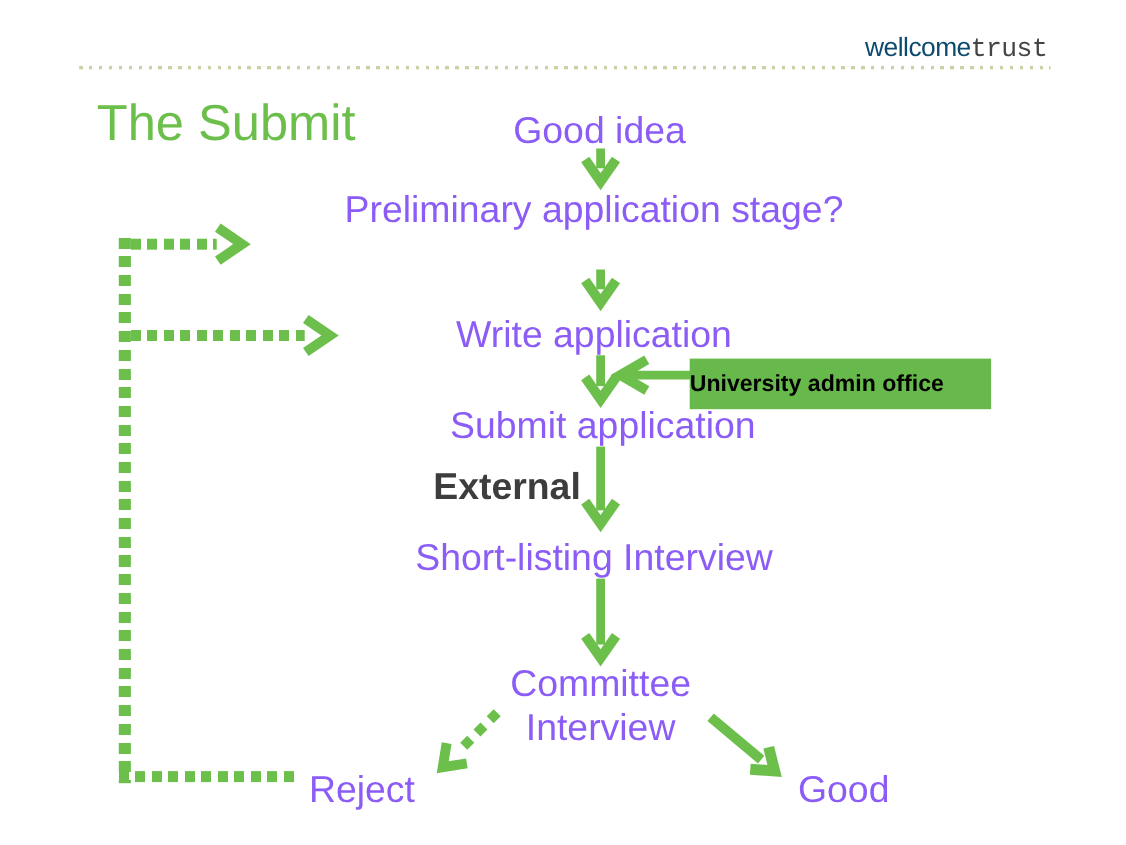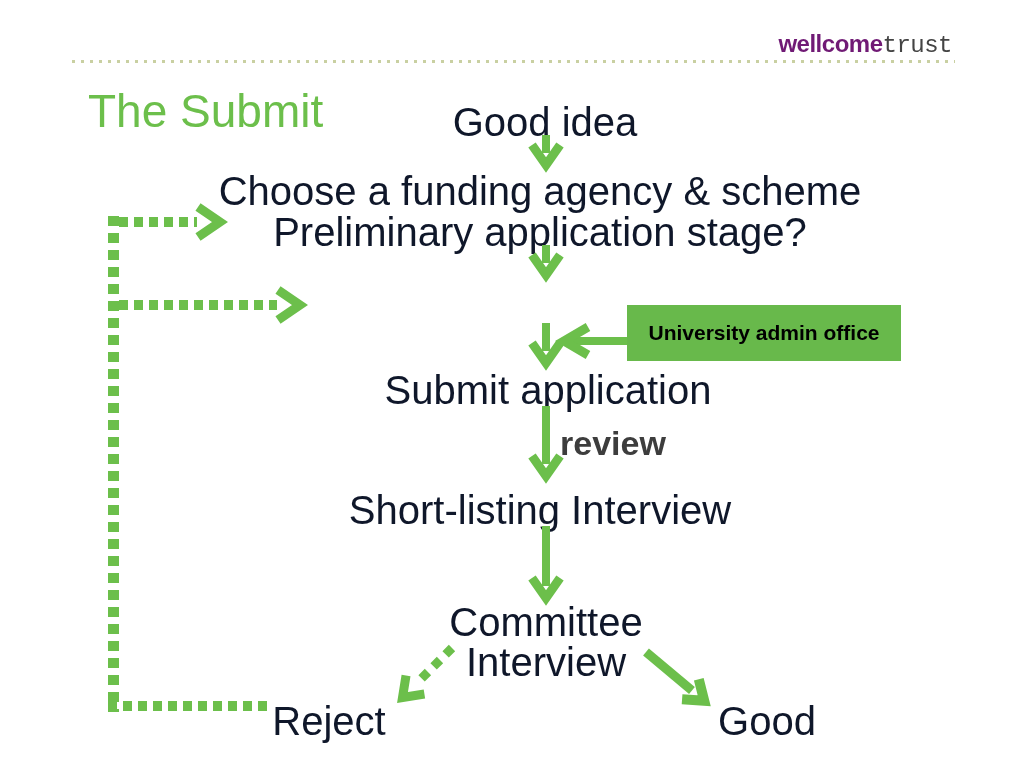--- a/index.html
+++ b/index.html
@@ -7,38 +7,38 @@
     width:1024px;height:768px;background:#ffffff;
     font-family:"Liberation Sans", sans-serif;
     position:relative;overflow:hidden;
     color:#3f3f3f;
   }
   .slide{position:absolute;inset:0;}
   .green{color:var(--green,#6cbf4b);}
 
   
   .logo{position:absolute;top:30px;right:72px;font-size:24px;letter-spacing:-0.5px;}
-  .logo-bold{font-weight:bold;color:#701a75;}
+  .logo-bold{font-weight:normal;color:#0c4a6e;}
   .logo-light{font-weight:normal;color:#444;font-family:Liberation Mono, monospace;}
 
   
   .separator{
     position:absolute;left:72px;top:60px;width:883px;height:3px;
     background-image:repeating-linear-gradient(to right,var(--sep,#c9d0a2) 0 3px,transparent 3px 9px);
   }
 
   
   .title{
     position:absolute;left:88px;top:84px;margin:0;
     font-size:46px;font-weight:normal;color:var(--green,#6cbf4b);
   }
 
   
   .node{
-    position:absolute;font-size:40px;color:#0f172a;white-space:nowrap;
+    position:absolute;font-size:34px;color:#8b5cf6;white-space:nowrap;
     transform:translateX(-50%);text-align:center;
   }
   .lh41{line-height:41px;}
   .lh40{line-height:40px;}
 
   
   .word{position:absolute;font-size:34px;font-weight:bold;color:#3d3d3d;white-space:nowrap;}
 
   
   svg.arrow{position:absolute;overflow:visible;}
@@ -49,73 +49,73 @@
     position:absolute;width:11px;
     background-image:repeating-linear-gradient(to bottom,var(--green,#6cbf4b) 0 10px,transparent 10px 17px);
   }
   .dots-h{
     position:absolute;height:10px;
     background-image:repeating-linear-gradient(to right,var(--green,#6cbf4b) 0 9px,transparent 9px 15px);
   }
 
   
   .callout{
-    position:absolute;left:627px;top:305px;width:274px;height:56px;
+    position:absolute;left:627px;top:326px;width:274px;height:46px;
     background:var(--callout,#68b94b);
-    display:flex;align-items:center;justify-content:center;
+    display:flex;align-items:center;
   }
   .callout span{font-size:21px;font-weight:bold;color:#000;white-space:nowrap;}
 </style>
 </head>
 <body>
 
 <div class="slide">
 
   <div class="logo"><span class="logo-bold">wellcome</span><span class="logo-light">trust</span></div>
   <div class="separator"></div>
   <h1 class="title">The Submit</h1>
 
   <div class="node" style="left:545px;top:100px;">Good idea</div>
 
   <svg class="arrow green" style="left:527px;top:133px;" width="38" height="36" viewBox="0 0 38 36">
     <path d="M19 2 V20" stroke-width="8"></path>
       <path d="M5 12 L19 32 L33 12" stroke-width="9"></path>
   </svg>
 
   <div class="node lh41" style="left:540px;top:171px;">
-    <div>Choose a funding agency &amp; scheme</div>
     <div>Preliminary application stage?</div>
   </div>
 
   <svg class="arrow green" style="left:527px;top:243px;" width="38" height="36" viewBox="0 0 38 36">
     <path d="M19 2 V20" stroke-width="8"></path>
       <path d="M5 12 L19 32 L33 12" stroke-width="9"></path>
   </svg>
 
+  <div class="node" style="left:540px;top:285px;">Write application</div>
 
   <svg class="arrow green" style="left:527px;top:321px;" width="38" height="46" viewBox="0 0 38 46">
     <path d="M19 2 V30" stroke-width="8"></path>
       <path d="M5 22 L19 42 L33 22" stroke-width="9"></path>
   </svg>
 
   <svg class="arrow green" style="left:556px;top:324px;" width="72" height="34" viewBox="0 0 72 34">
     <path d="M72 17 H14" stroke-width="8"></path>
       <path d="M32 3 L8 17 L32 31" stroke-width="9"></path>
   </svg>
   <div class="callout">
     <span>University admin office</span>
   </div>
 
   <div class="node" style="left:548px;top:368px;">Submit application</div>
 
   <svg class="arrow green" style="left:527px;top:404px;" width="38" height="76" viewBox="0 0 38 76">
     <path d="M19 2 V60" stroke-width="8"></path>
       <path d="M5 52 L19 72 L33 52" stroke-width="9"></path>
   </svg>
-  <span class="word" style="left:560px;top:424px;">review</span>
+  <span class="word" style="left:388px;top:424px;width:140px;text-align:right;">External</span>
 
   <div class="node" style="left:540px;top:488px;">Short-listing Interview</div>
 
   <svg class="arrow green" style="left:527px;top:524px;" width="38" height="78" viewBox="0 0 38 78">
     <path d="M19 2 V62" stroke-width="8"></path>
       <path d="M5 54 L19 74 L33 54" stroke-width="9"></path>
   </svg>
 
   <div class="node lh40" style="left:546px;top:602px;">
     <div>Committee</div>

